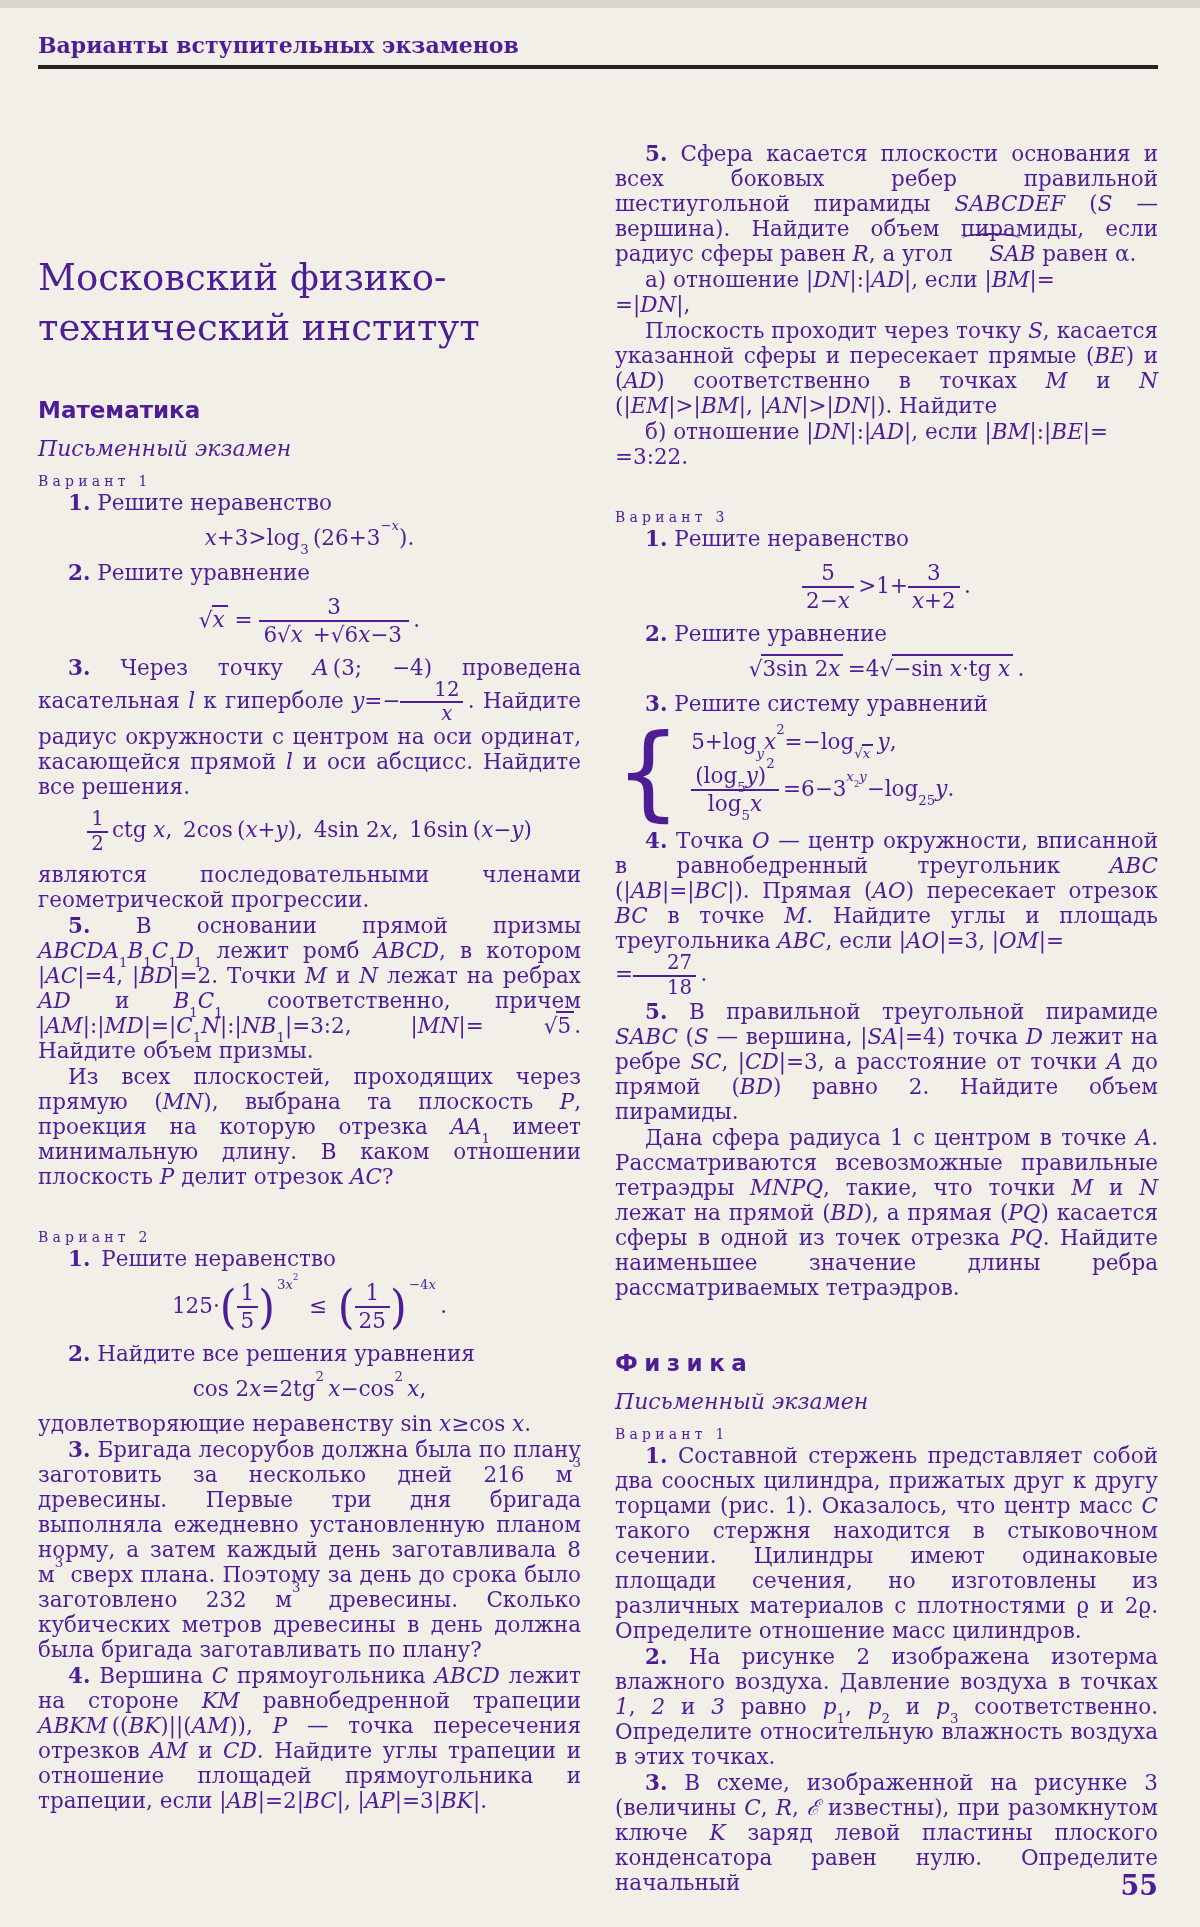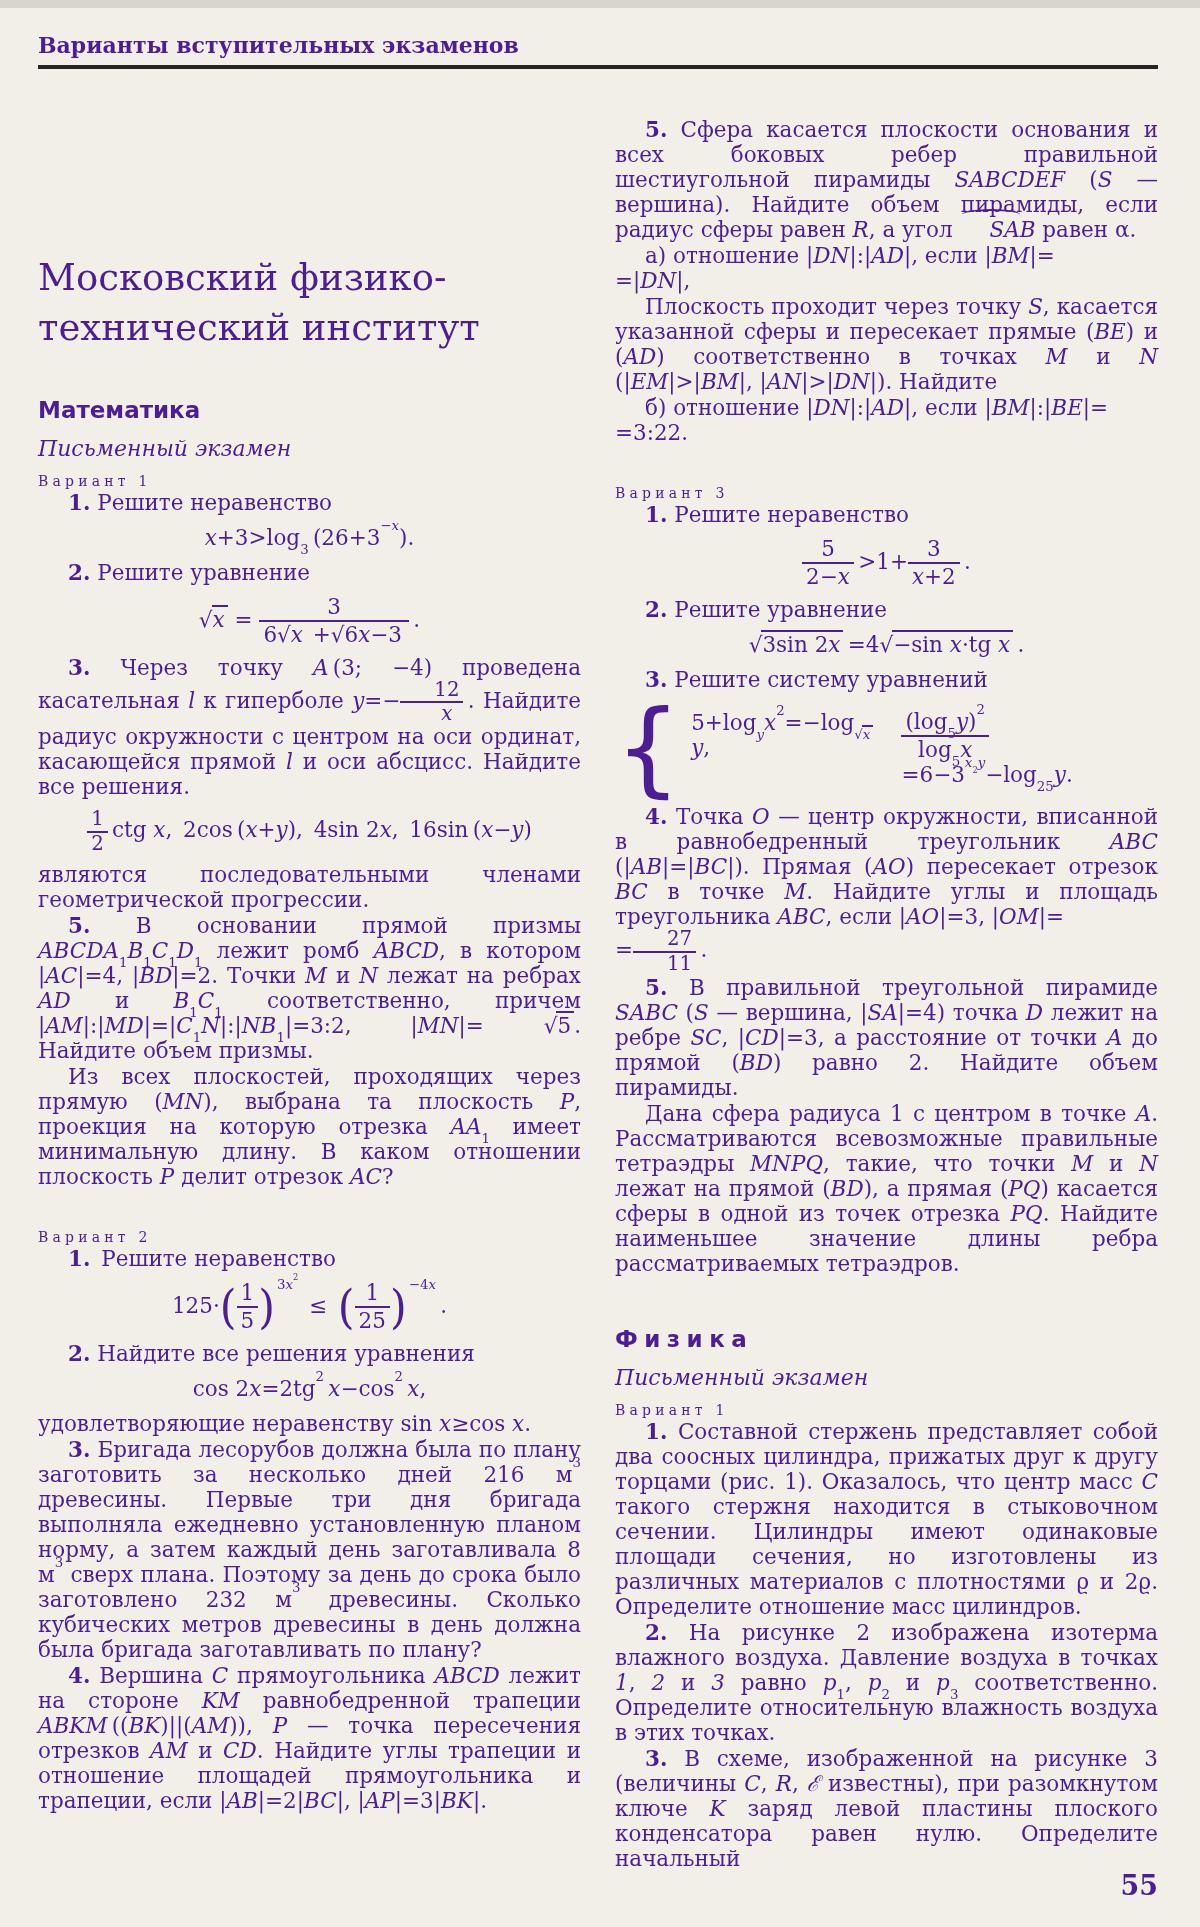--- a/index.html
+++ b/index.html
@@ -8,21 +8,21 @@
     width:1200px; height:1927px; margin:8px auto; position:relative; overflow:hidden;
     background:#f2efe8; color:#4c1d95;
     font-family:"DejaVu Serif","Liberation Serif",serif;
   }
   .header { padding:24px 42px 0 38px; }
   .running-head { font-size:22px; font-weight:bold; }
   .head-rule { height:4px; background:#262420; margin-top:7px; }
 
   .columns { display:flex; gap:34px; padding:0 42px 0 38px; align-items:flex-start; }
   .col { flex:1 1 50%; min-width:0; }
-  .col.right { padding-top:47px; }
+  .col.right { padding-top:71px; }
 
   .institute-title { font-size:37px; line-height:50px; font-weight:normal; margin:184px 0 0 0; }
   .section-title { font-family:"DejaVu Sans","Liberation Sans",sans-serif; font-size:23px; font-weight:bold; margin:44px 0 0 0; }
   .section-title.phys { margin-top:50px; letter-spacing:0.28em; }
   .exam-type { font-style:italic; font-size:22px; margin-top:13px; }
   .variant-label { font-size:14px; letter-spacing:0.3em; margin-top:12px; }
   .variant-label.gap { margin-top:40px; }
 
   .para { margin:1px 0 0 0; font-size:21.5px; line-height:25px; text-align:justify; text-indent:30px; }
   .para.cont { text-indent:0; }
@@ -39,21 +39,21 @@
   .frac.inline { font-size:0.92em; line-height:1.02; }
 
   .sqrt { white-space:nowrap; display:inline-block; }
   .sqrt .rad { display:inline-block; }
   .sqrt .bar { border-top:2px solid currentColor; padding:0 3px 0 1px; margin-left:-1px; }
 
   .bigp { display:inline-block; font-size:200%; line-height:0; vertical-align:middle; transform:scaleY(1.08); font-weight:normal; }
 
   .system { display:flex; align-items:center; gap:10px; margin:12px 0; text-align:left; }
   .system .brace { font-size:104px; line-height:0.85; font-family:"DejaVu Sans","Liberation Sans",sans-serif; font-weight:normal; }
-  .sys-rows { display:flex; flex-direction:row; gap:10px; font-size:21.5px; }
+  .sys-rows { display:flex; flex-direction:column; gap:10px; font-size:21.5px; }
 
   .arc { position:relative; display:inline-block; }
   .arc::before { content:""; position:absolute; left:4%; right:20%; top:-8px; height:9px;
                  border-top:2.5px solid currentColor; border-radius:100% 100% 0 0; }
 
   .emf { font-style:italic; }
 
   .page-number { position:absolute; right:42px; bottom:34px; font-size:27px; font-weight:bold; }
 </style>
 </head>
@@ -106,21 +106,21 @@
       <p class="para"><b>2.</b> Решите уравнение</p>
       <div class="formula"><span class="sqrt"><span class="rad">√</span><span class="bar">3sin 2<i>x</i></span></span> =4<span class="sqrt"><span class="rad">√</span><span class="bar">−sin <i>x</i>·tg <i>x</i></span></span> .</div>
       <p class="para"><b>3.</b> Решите систему уравнений</p>
       <div class="system">
         <span class="brace">{</span>
         <span class="sys-rows">
           <span>5+log<sub><i>y</i></sub><i>x</i><sup>2</sup>=−log<sub><span class="sqrt"><span class="rad">√</span><span class="bar"><i>x</i></span></span></sub> <i>y</i>,</span>
           <span><span class="frac"><span class="num">(log<sub>5</sub><i>y</i>)<sup>2</sup></span><span class="den">log<sub>5</sub><i>x</i></span></span> =6−3<sup><i>x</i><sub>2</sub><i>y</i></sup>−log<sub>25</sub><i>y</i>.</span>
         </span>
       </div>
-      <p class="para"><b>4.</b> Точка <i>O</i> — центр окружности, вписанной в равнобедренный треугольник <i>ABC</i> (|<i>AB</i>|=|<i>BC</i>|). Прямая (<i>AO</i>) пересекает отрезок <i>BC</i> в точке <i>M</i>. Найдите углы и площадь треугольника <i>ABC</i>, если |<i>AO</i>|=3, |<i>OM</i>|=<br>=<span class="frac inline"><span class="num">27</span><span class="den">11</span></span> .</p>
+      <p class="para"><b>4.</b> Точка <i>O</i> — центр окружности, вписанной в равнобедренный треугольник <i>ABC</i> (|<i>AB</i>|=|<i>BC</i>|). Прямая (<i>AO</i>) пересекает отрезок <i>BC</i> в точке <i>M</i>. Найдите углы и площадь треугольника <i>ABC</i>, если |<i>AO</i>|=3, |<i>OM</i>|=<br>=<span class="frac inline"><span class="num">27</span><span class="den">18</span></span> .</p>
       <p class="para"><b>5.</b> В правильной треугольной пирамиде <i>SABC</i> (<i>S</i> — вершина, |<i>SA</i>|=4) точка <i>D</i> лежит на ребре <i>SC</i>, |<i>CD</i>|=3, а расстояние от точки <i>A</i> до прямой (<i>BD</i>) равно 2. Найдите объем пирамиды.</p>
       <p class="para">Дана сфера радиуса 1 с центром в точке <i>A</i>. Рассматриваются всевозможные правильные тетраэдры <i>MNPQ</i>, такие, что точки <i>M</i> и <i>N</i> лежат на прямой (<i>BD</i>), а прямая (<i>PQ</i>) касается сферы в одной из точек отрезка <i>PQ</i>. Найдите наименьшее значение длины ребра рассматриваемых тетраэдров.</p>
 
       <h2 class="section-title phys">Физика</h2>
       <div class="exam-type">Письменный экзамен</div>
       <div class="variant-label">Вариант 1</div>
       <p class="para"><b>1.</b> Составной стержень представляет собой два соосных цилиндра, прижатых друг к другу торцами (рис. 1). Оказалось, что центр масс <i>C</i> такого стержня находится в стыковочном сечении. Цилиндры имеют одинаковые площади сечения, но изготовлены из различных материалов с плотностями ϱ и 2ϱ. Определите отношение масс цилиндров.</p>
       <p class="para"><b>2.</b> На рисунке 2 изображена изотерма влажного воздуха. Давление воздуха в точках <i>1</i>, <i>2</i> и <i>3</i> равно <i>p</i><sub>1</sub>, <i>p</i><sub>2</sub> и <i>p</i><sub>3</sub> соответственно. Определите относительную влажность воздуха в этих точках.</p>
       <p class="para"><b>3.</b> В схеме, изображенной на рисунке 3 (величины <i>C</i>, <i>R</i>, <span class="emf">ℰ</span> известны), при разомкнутом ключе <i>K</i> заряд левой пластины плоского конденсатора равен нулю. Определите начальный</p>
     </div>

